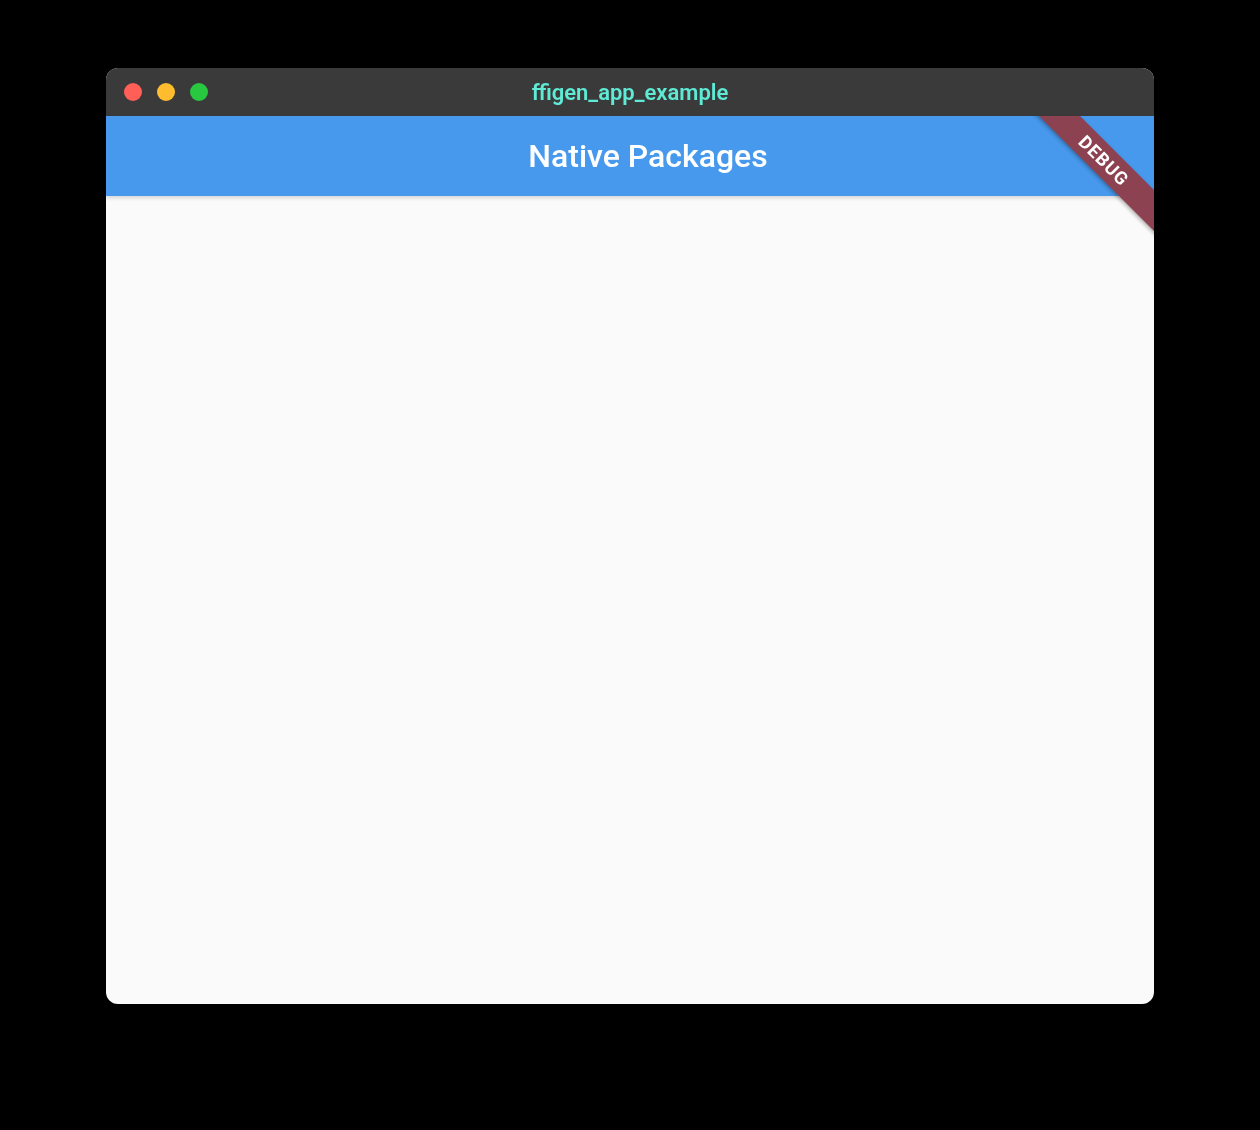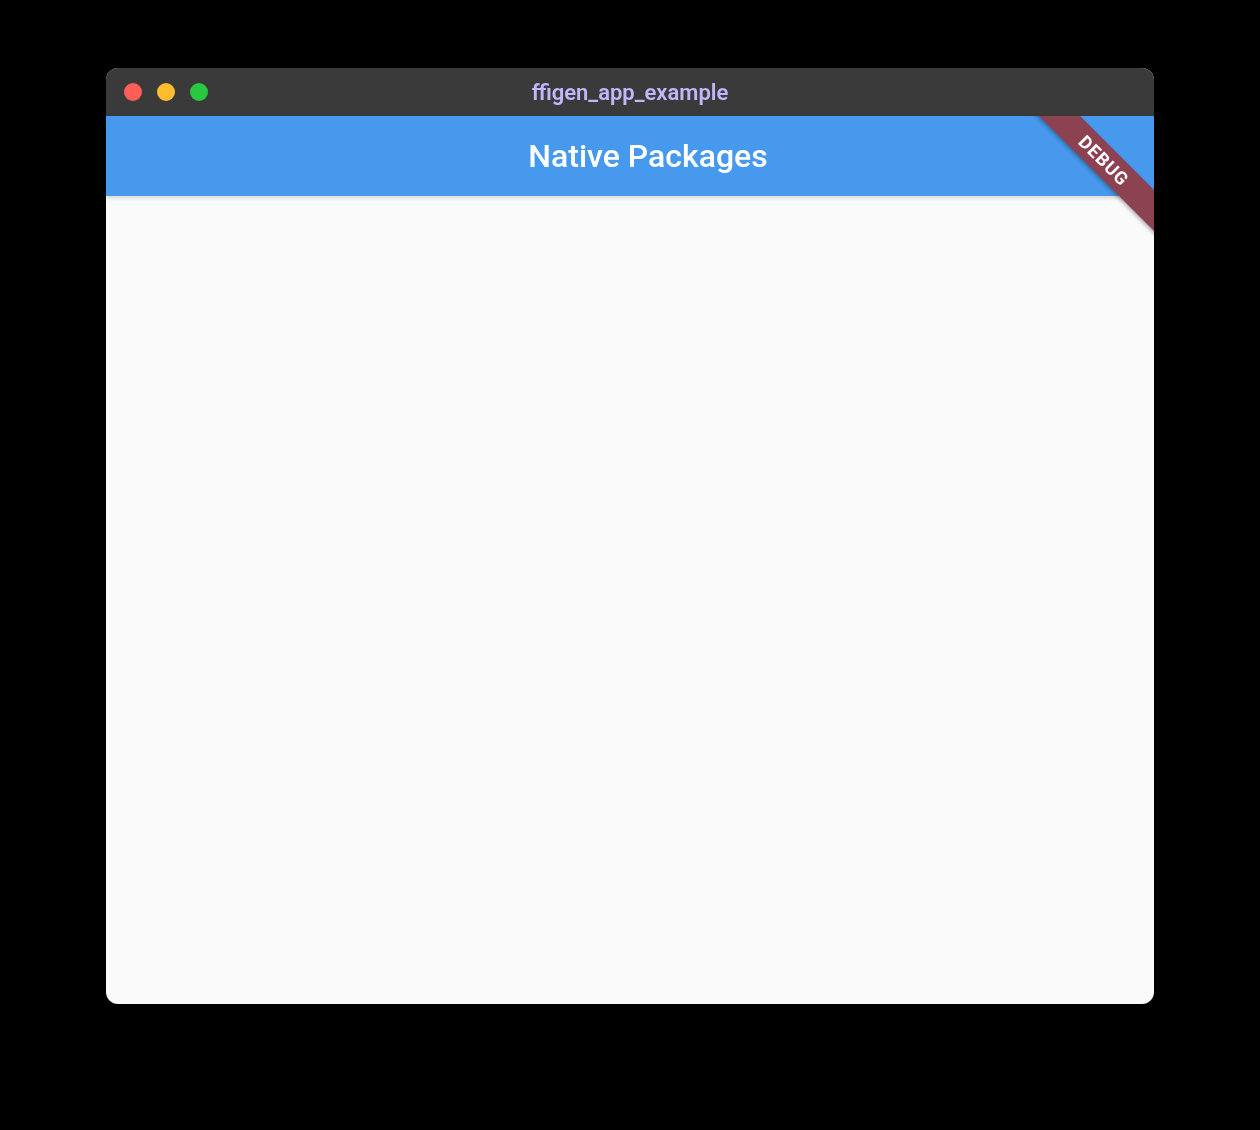--- a/index.html
+++ b/index.html
@@ -51,21 +51,21 @@
     
     .traffic-light.close { background: #ff5f57; }
     .traffic-light.minimize { background: #febc2e; }
     .traffic-light.maximize { background: #28c840; }
     
     .window-title {
       position: absolute;
       left: 0;
       right: 0;
       text-align: center;
-      color: #c4b5fd;
+      color: #5eead4;
       font-size: 22px;
       font-weight: 600;
       pointer-events: none;
     }
     
     .app-bar {
       height: 80px;
       background: #4799ed;
       display: flex;
       align-items: center;

